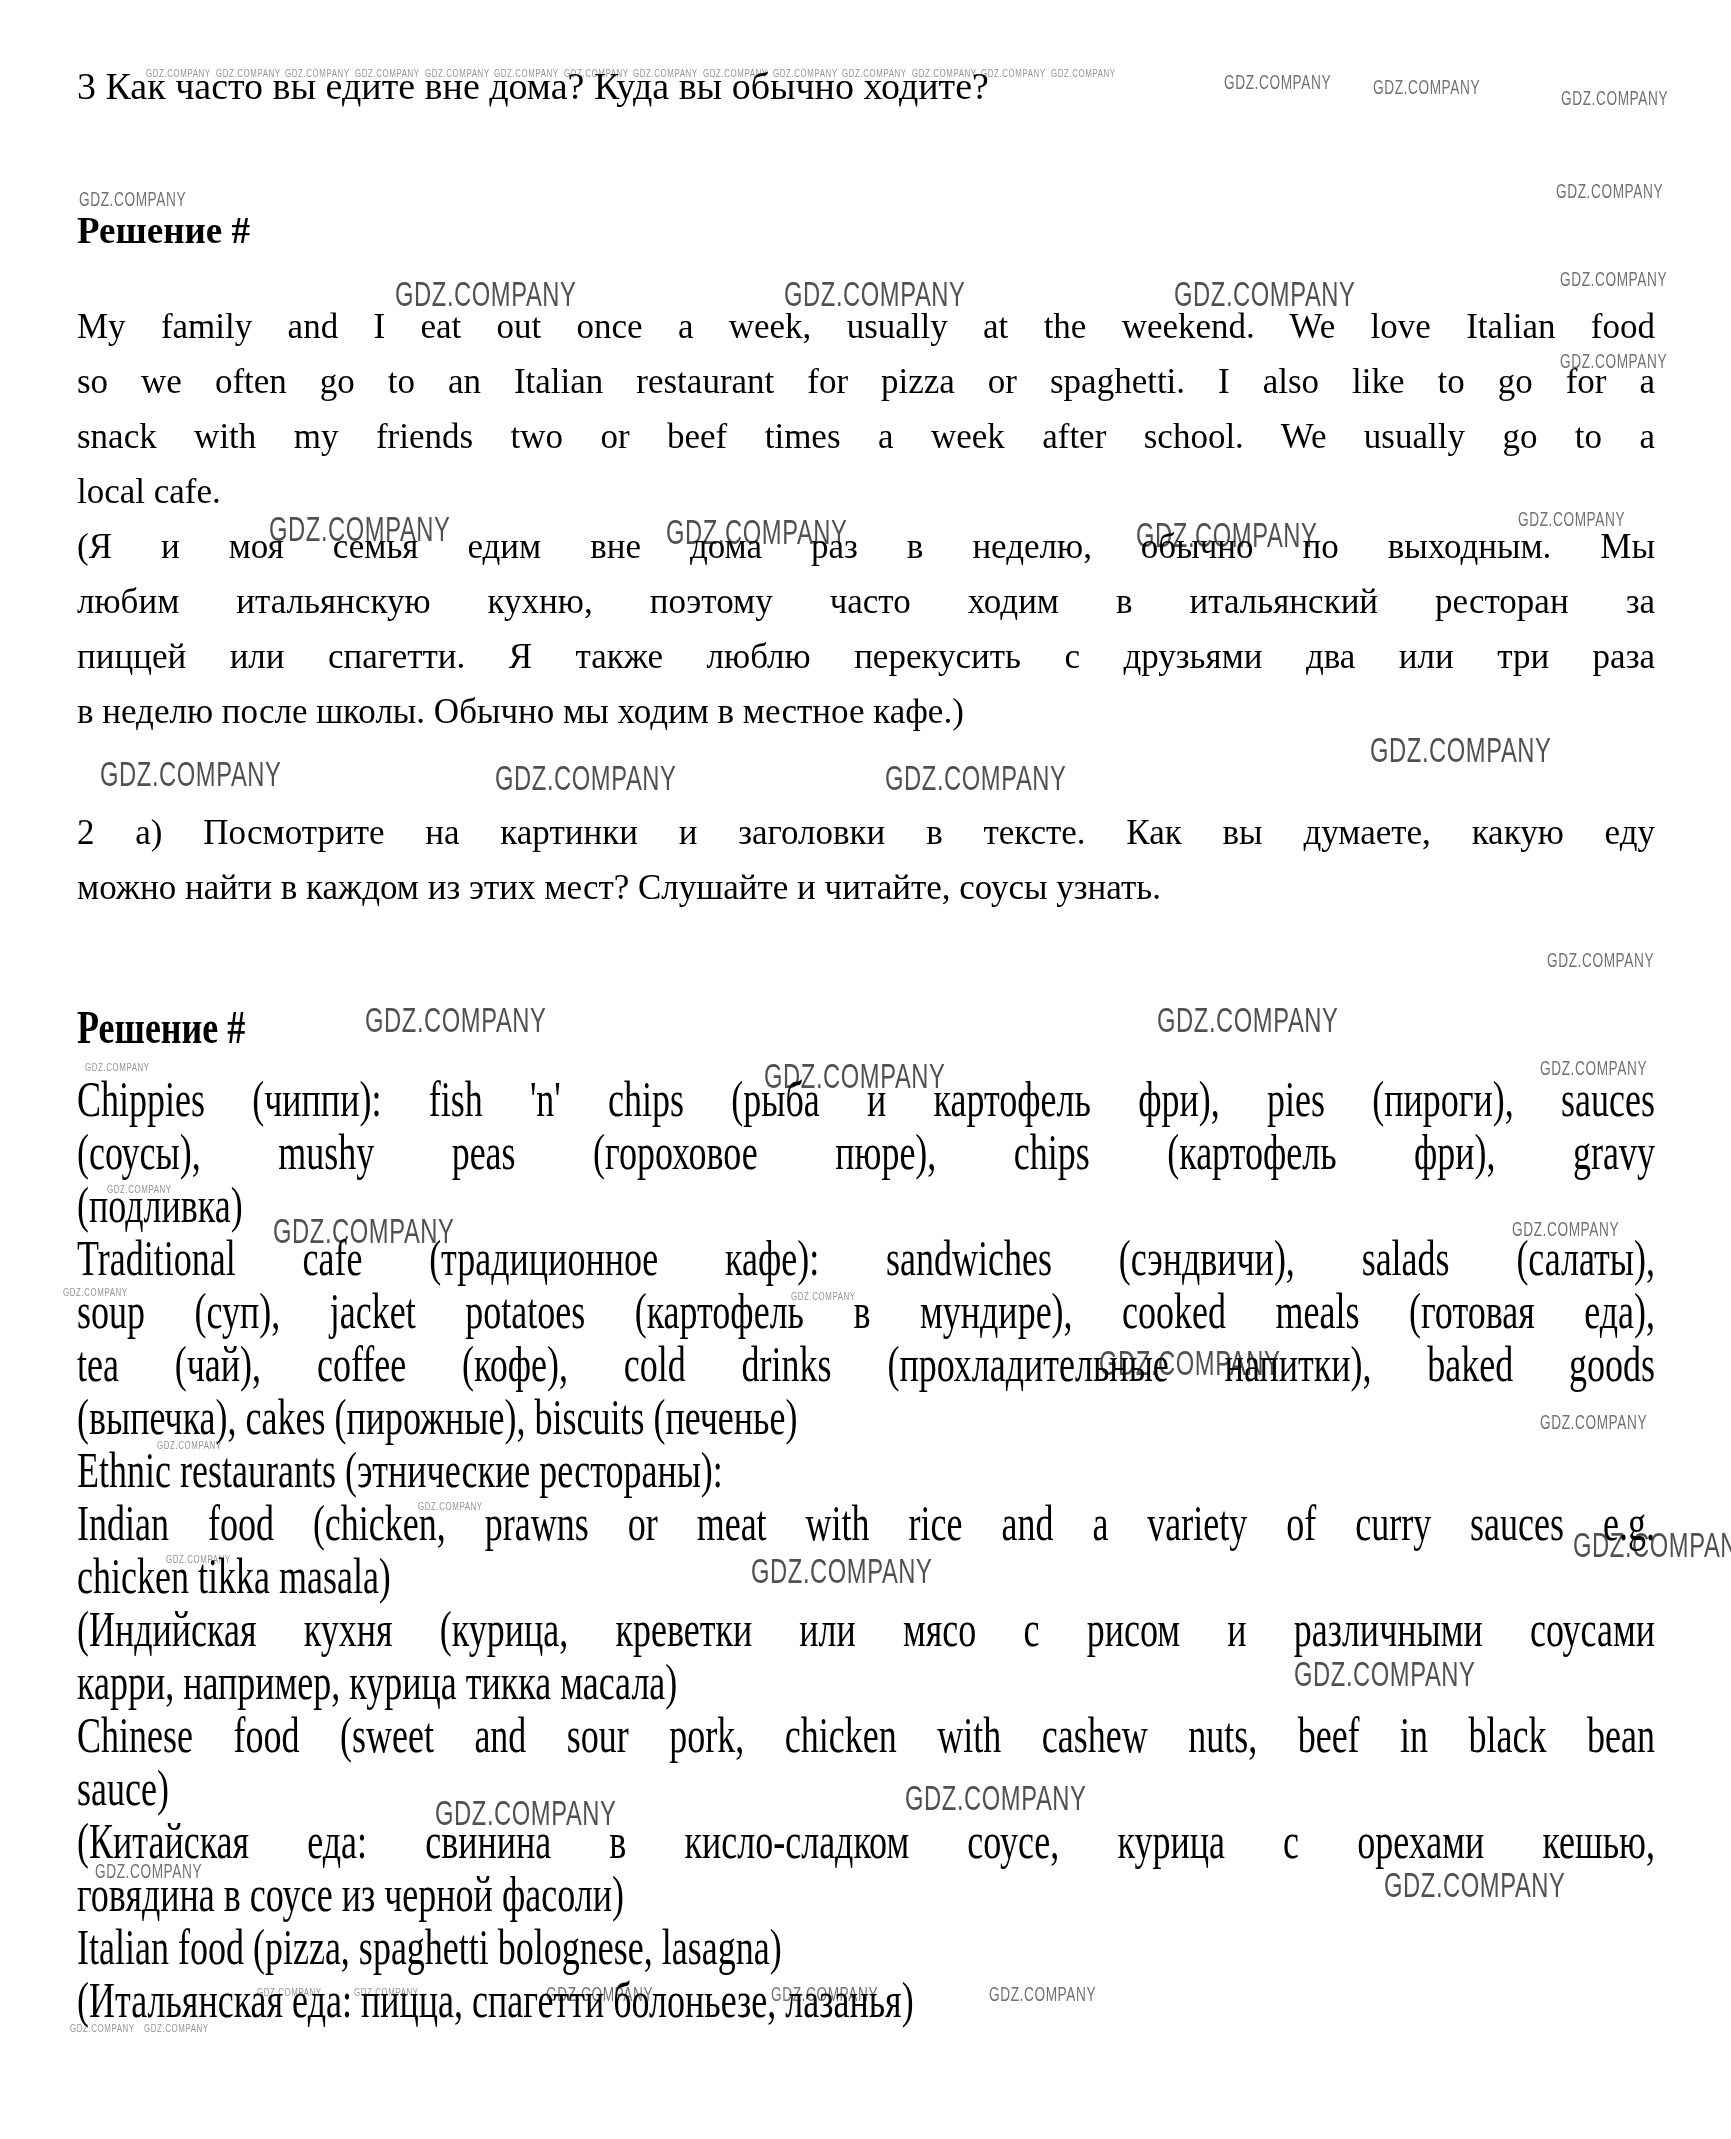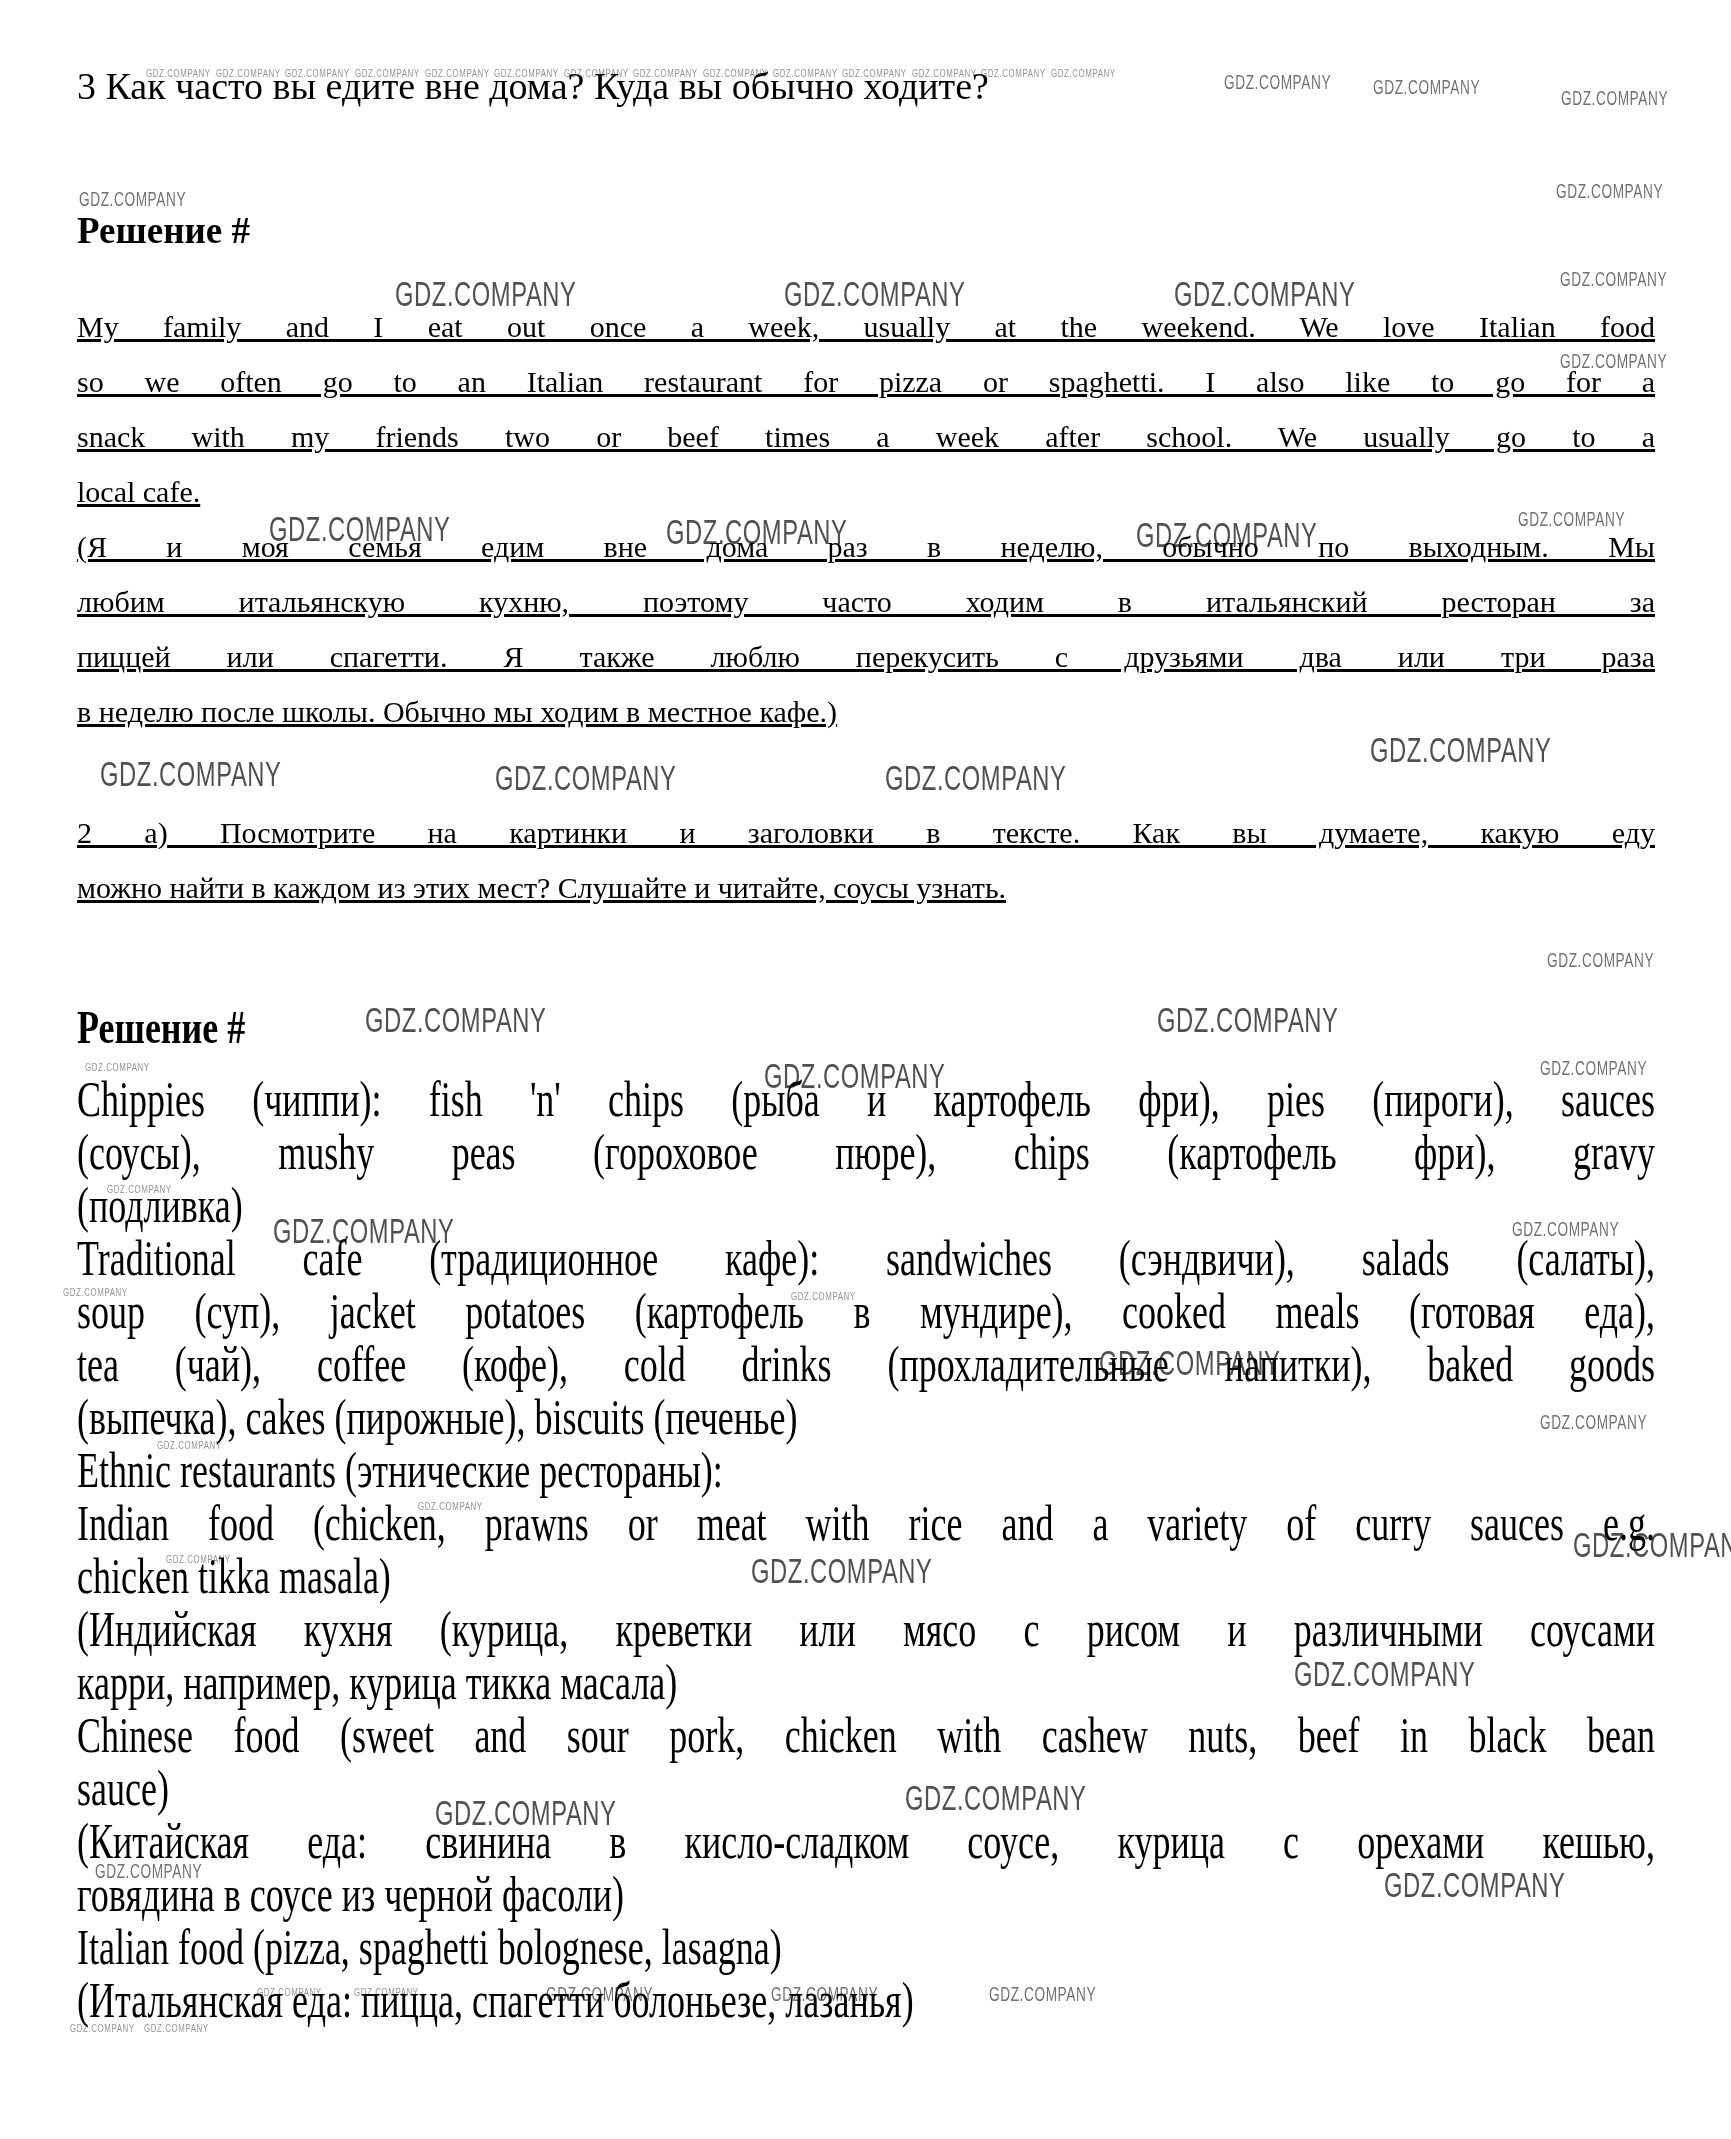--- a/index.html
+++ b/index.html
@@ -5,21 +5,21 @@
   html,body{margin:0;padding:0;}
   body{background:#ffffff;}
   .page{position:relative;width:1731px;height:2140px;background:#ffffff;overflow:hidden;
         font-family:"Liberation Serif", serif;color:#000000;}
   .doc{position:absolute;left:77px;top:0;width:1578px;}
   section{display:block;}
   .line{white-space:normal;}
   .line.j{text-align:justify;text-align-last:justify;}
   .title{font-size:38px;line-height:55px;height:55px;}
   .heading{font-size:37px;line-height:55px;height:55px;font-weight:700;}
-  .body{font-size:30px;line-height:55px;height:55px;text-decoration:underline;}
+  .body{font-size:35px;line-height:55px;height:55px;}
   .heading-lower{font-size:36px;line-height:53px;height:53px;font-weight:700;
                  transform:scaleY(1.30);transform-origin:0 0;}
   .body-lower{font-size:36px;line-height:53px;height:53px;
               transform:scaleY(1.38);transform-origin:0 0;}
   .wm-layer{position:absolute;left:0;top:0;width:100%;height:100%;pointer-events:none;}
   .wm{position:absolute;font-family:"Liberation Sans", sans-serif;color:#252525;
       letter-spacing:0.8px;white-space:nowrap;transform:scale(0.72,1.05);transform-origin:0 0;}
   .wm.t{font-size:11px;opacity:.5;}
   .wm.s{font-size:19px;opacity:.65;}
   .wm.m{font-size:33px;opacity:.8;}

